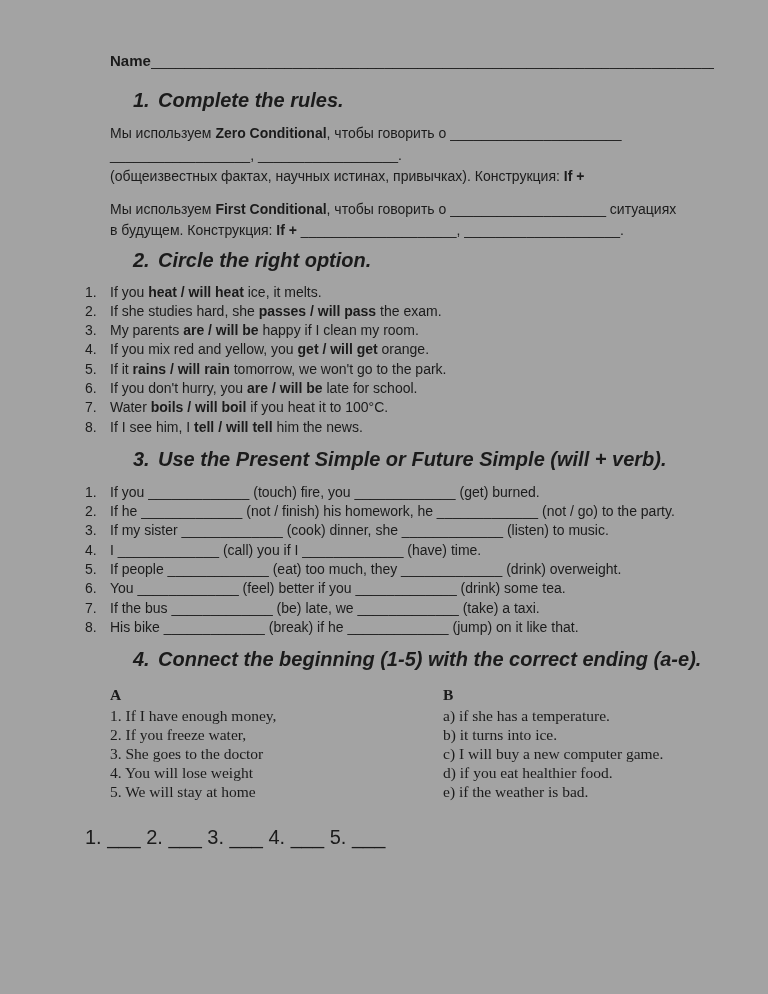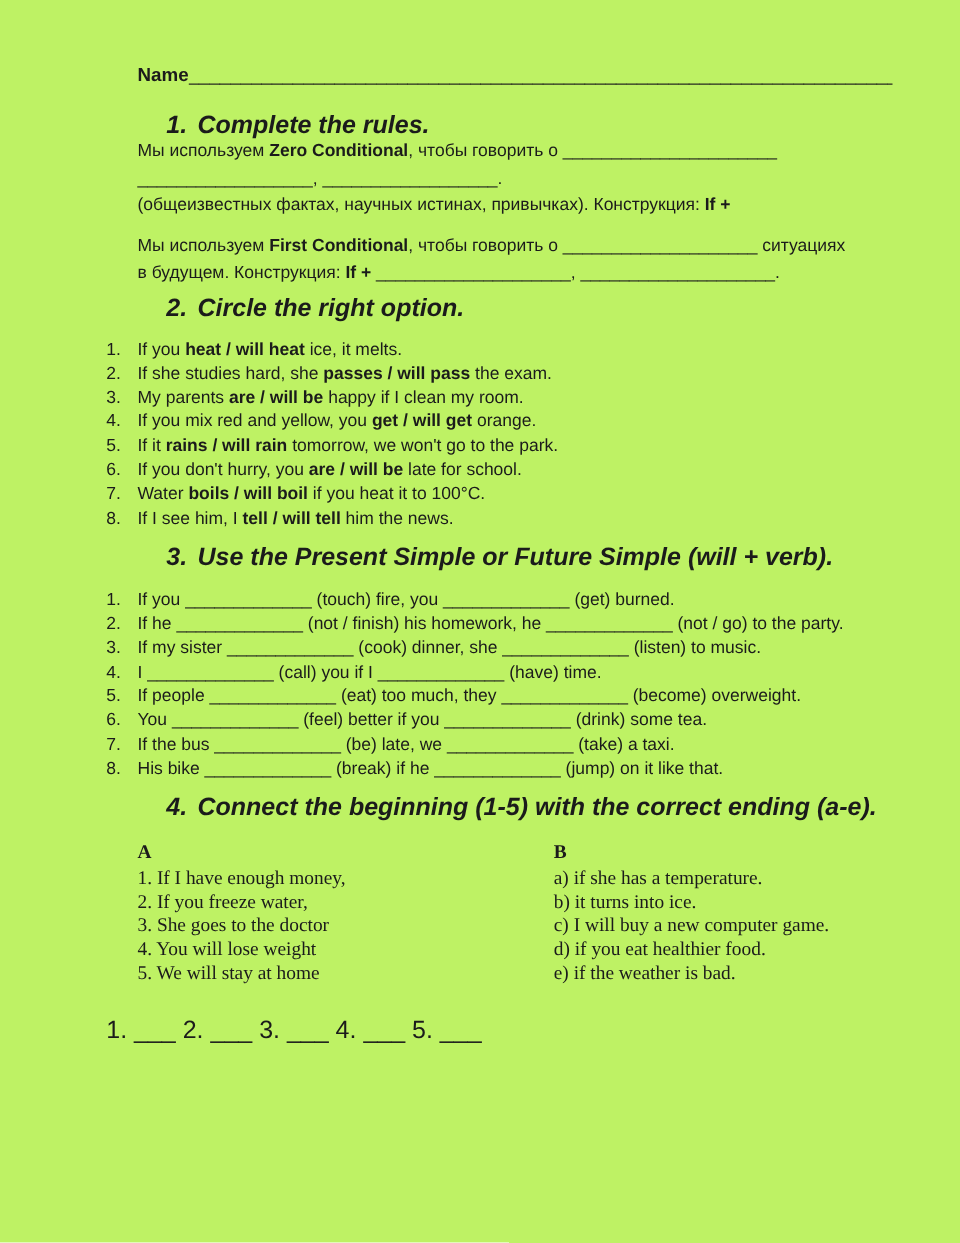--- a/index.html
+++ b/index.html
@@ -4,21 +4,21 @@
 <style>
   html, body {
     margin: 0;
     padding: 0;
     background: #ffffff;
   }
   .page {
     position: relative;
     width: 768px;
     height: 994px;
-    background: #bef264;
+    background: #a3a3a3;
     box-sizing: border-box;
     padding: 52px 54px 0 110px;
     color: #1b1b1b;
     font-family: "Liberation Sans", "DejaVu Sans", sans-serif;
     font-size: 14px;
     overflow: hidden;
   }
   
   .name-row {
     display: flex;
@@ -45,21 +45,21 @@
   }
   .hnum {
     display: inline-block;
     min-width: 25px;
   }
   .h1 { margin-top: 20px; }
   .h2 { margin-top: 9px; }
   .h3 { margin-top: 13px; }
   .h4 { margin-top: 13px; }
   
-  .para { }
+  .para { margin-top: 13px; }
   .para2 { margin-top: 11px; }
   .pline {
     line-height: 21.5px;
     white-space: nowrap;
   }
   
   .xlist { margin-top: 13px; margin-left: -25px; }
   .xlist2 { margin-top: 14px; }
   .li {
     display: flex;
@@ -181,21 +181,21 @@
     <div class="li">
         <span class="num">3.</span>
         <span class="txt">If my sister _____________ (cook) dinner, she _____________ (listen) to music.</span>
       </div>
     <div class="li">
         <span class="num">4.</span>
         <span class="txt">I _____________ (call) you if I _____________ (have) time.</span>
       </div>
     <div class="li">
         <span class="num">5.</span>
-        <span class="txt">If people _____________ (eat) too much, they _____________ (become) overweight.</span>
+        <span class="txt">If people _____________ (eat) too much, they _____________ (drink) overweight.</span>
       </div>
     <div class="li">
         <span class="num">6.</span>
         <span class="txt">You _____________ (feel) better if you _____________ (drink) some tea.</span>
       </div>
     <div class="li">
         <span class="num">7.</span>
         <span class="txt">If the bus _____________ (be) late, we _____________ (take) a taxi.</span>
       </div>
     <div class="li">

